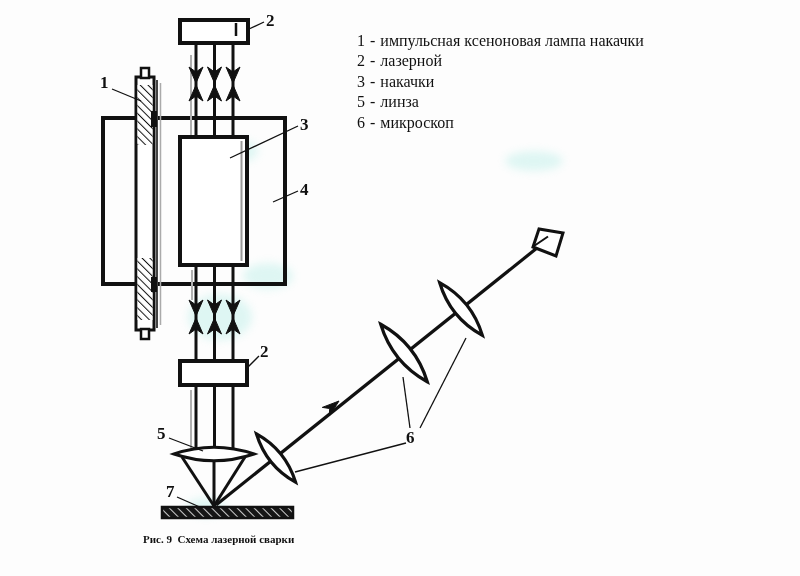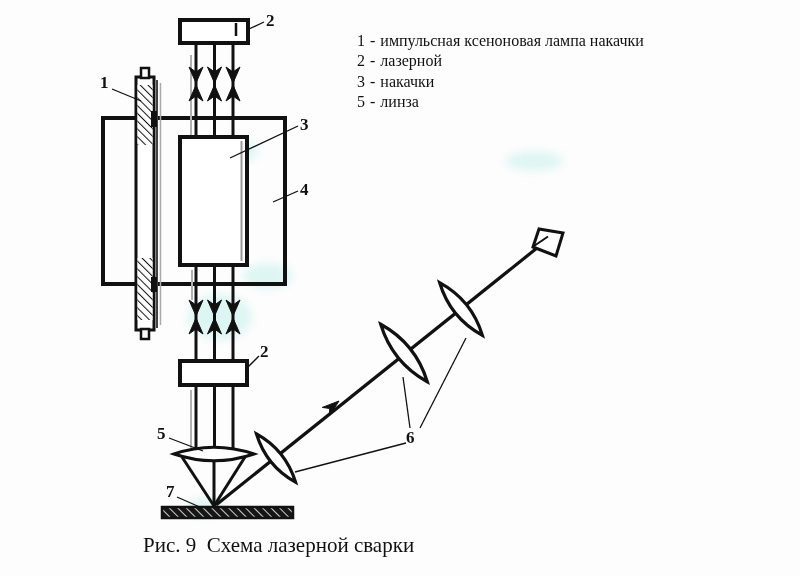--- a/index.html
+++ b/index.html
@@ -3,21 +3,21 @@
 <meta charset="utf-8">
 <style>
   html,body{margin:0;padding:0;background:#ffffff;}
   .stage{position:relative;width:800px;height:576px;background:#fdfdfd;
          font-family:"Liberation Serif",serif;color:#111;overflow:hidden;}
   svg{position:absolute;left:0;top:0;}
   .callout{position:absolute;font-weight:bold;font-size:17px;line-height:1;color:#111;}
   .legend{position:absolute;left:357px;top:31px;font-weight:normal;font-size:16px;
           line-height:20.4px;white-space:nowrap;}
   .legend-row .sep{margin:0 5px;}
-  .caption{position:absolute;left:143px;top:533px;font-weight:normal;font-size:21px;
+  .caption{position:absolute;left:143px;top:533px;font-weight:bold;font-size:11px;
            white-space:pre;}
   .blob{position:absolute;background:#9fe8df;opacity:.32;filter:blur(4px);border-radius:50%;}
 </style>
 </head>
 <body>
 
 <div class="stage">
 
   <div class="blob" style="left:222px;top:140px;width:36px;height:22px;"></div>
   <div class="blob" style="left:243px;top:263px;width:50px;height:26px;"></div>
@@ -147,17 +147,18 @@
   <div class="callout" style="left:260px;top:343px;">2</div>
   <div class="callout" style="left:157px;top:425px;">5</div>
   <div class="callout" style="left:406px;top:429px;">6</div>
   <div class="callout" style="left:166px;top:483px;">7</div>
 
   <div class="legend">
     <div class="legend-row"><span>1</span><span class="sep">-</span><span>импульсная ксеноновая лампа накачки</span></div>
     <div class="legend-row"><span>2</span><span class="sep">-</span><span>лазерной</span></div>
     <div class="legend-row"><span>3</span><span class="sep">-</span><span>накачки</span></div>
     <div class="legend-row"><span>5</span><span class="sep">-</span><span>линза</span></div>
+    <div class="legend-row"><span>6</span><span class="sep">-</span><span>микроскоп</span></div>
   </div>
 
   <div class="caption">Рис. 9  Схема лазерной сварки</div>
 
 </div>
 
 </body></html>

